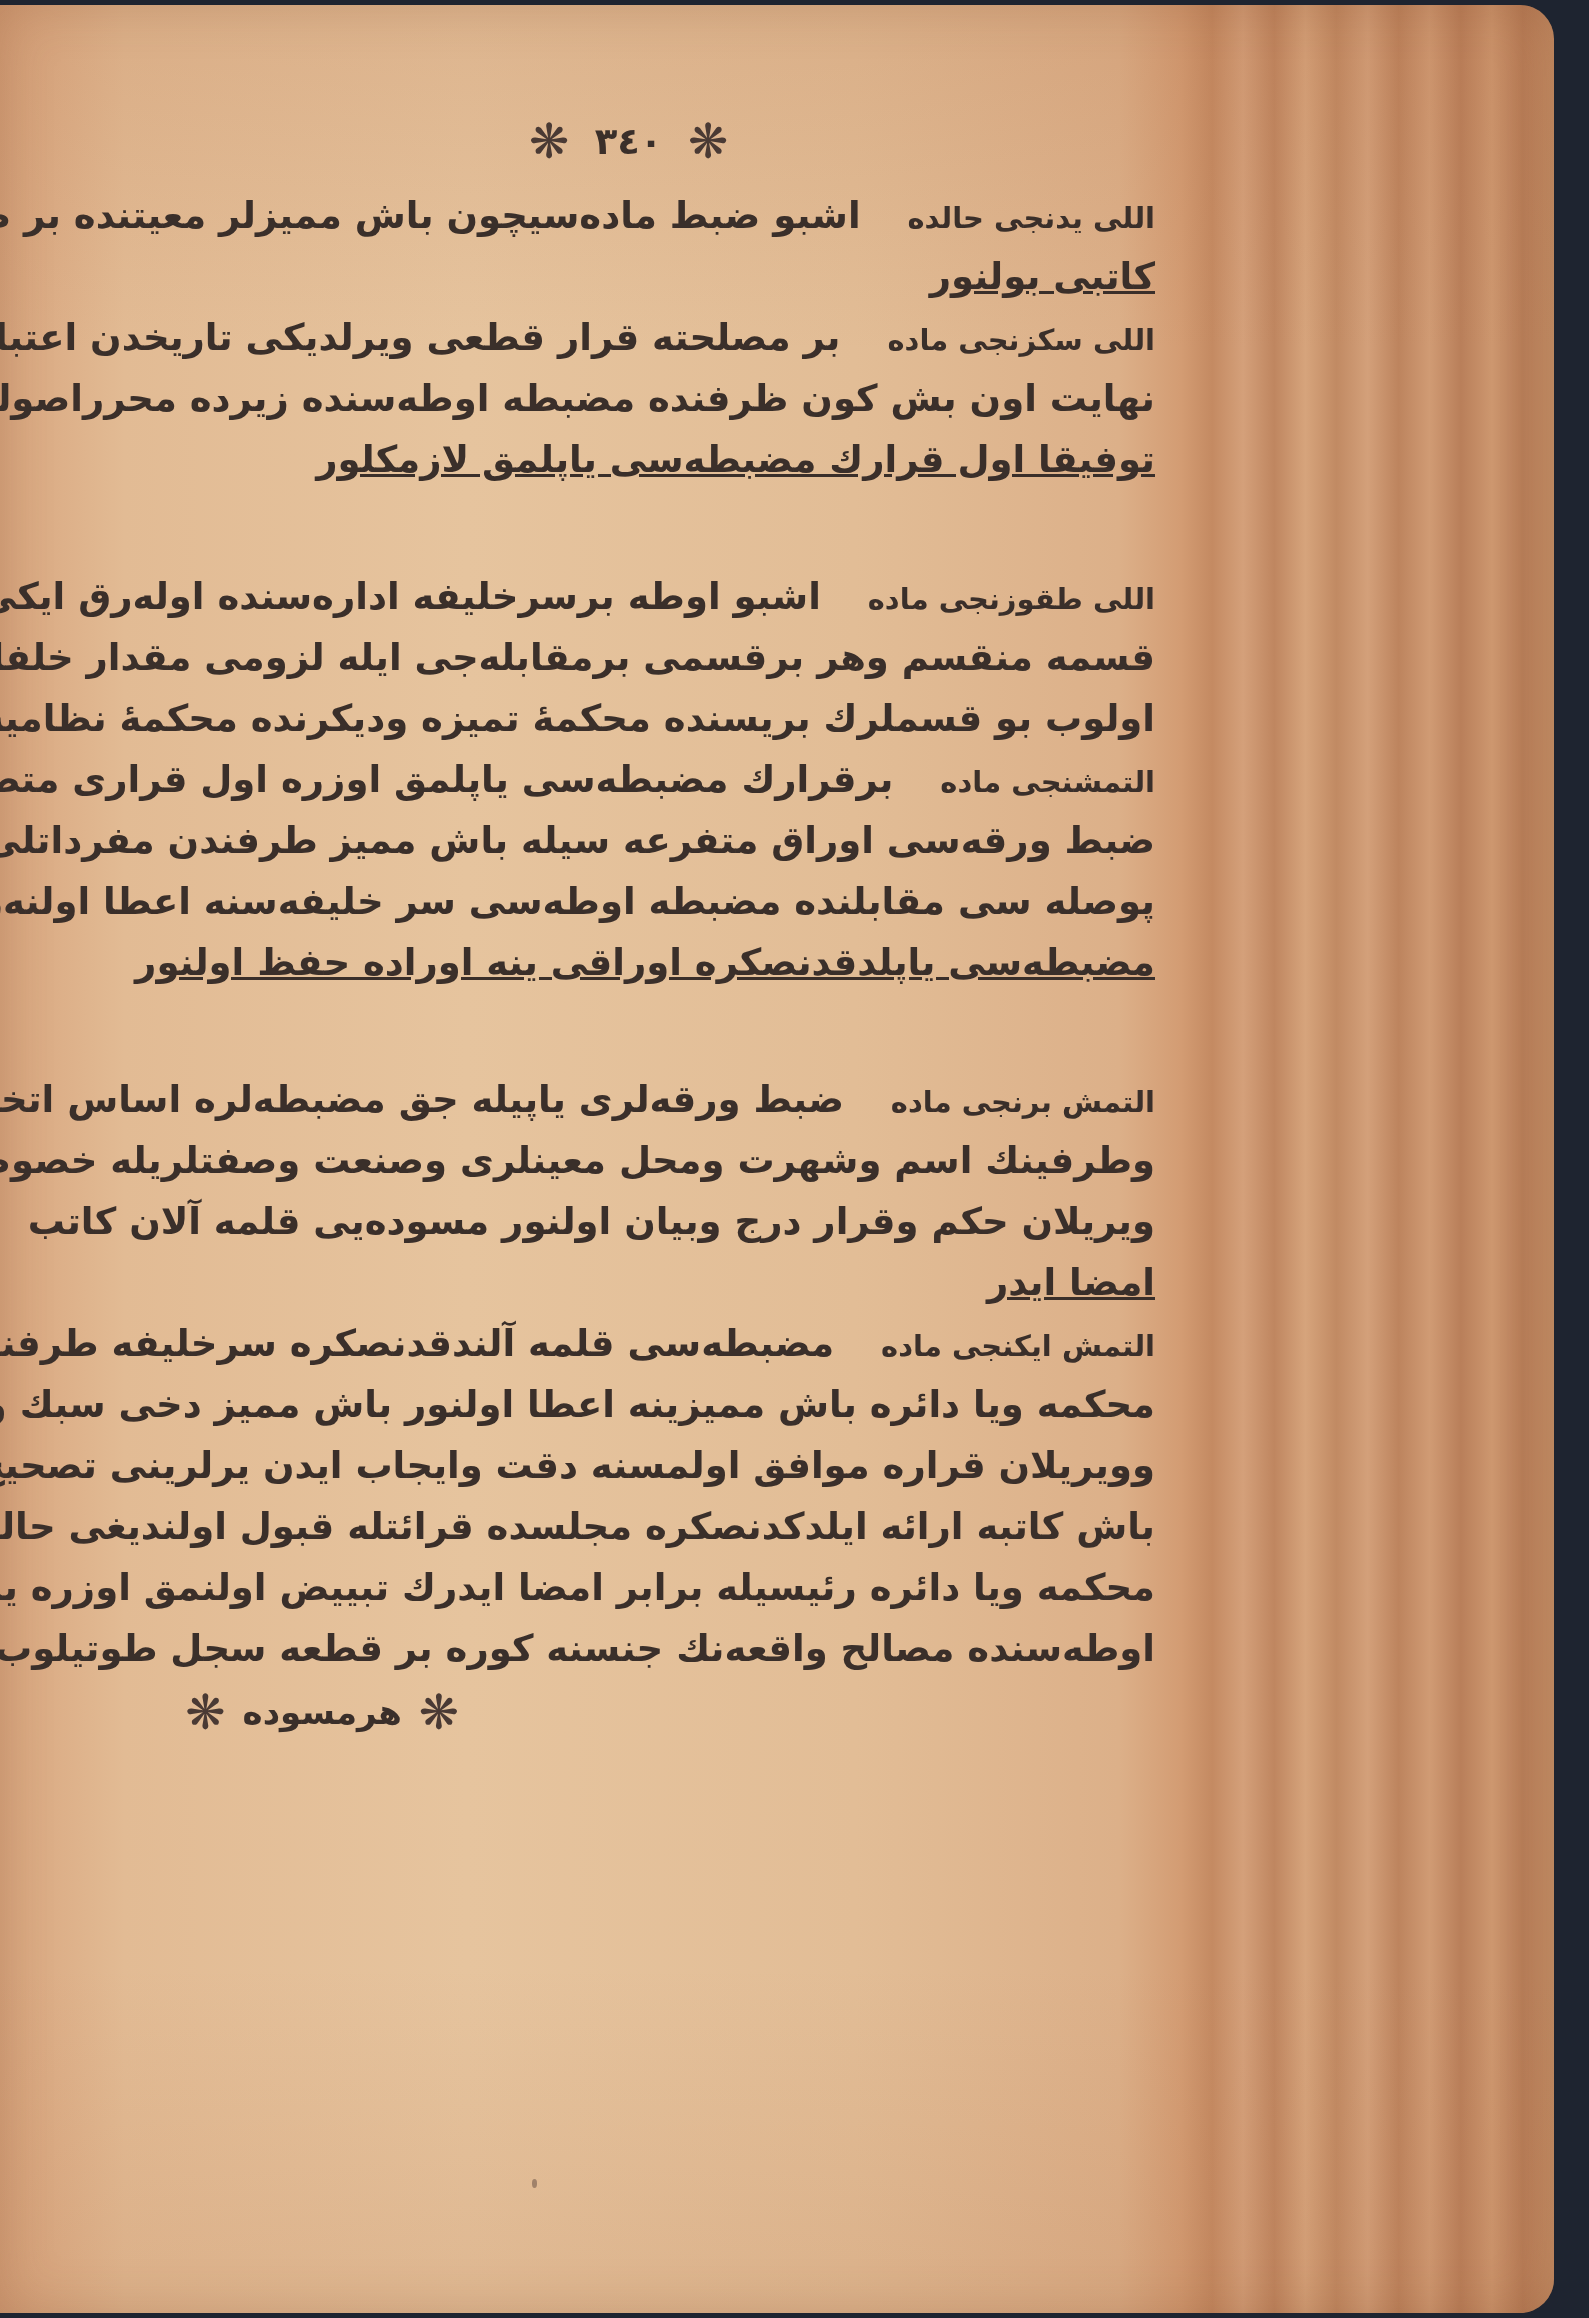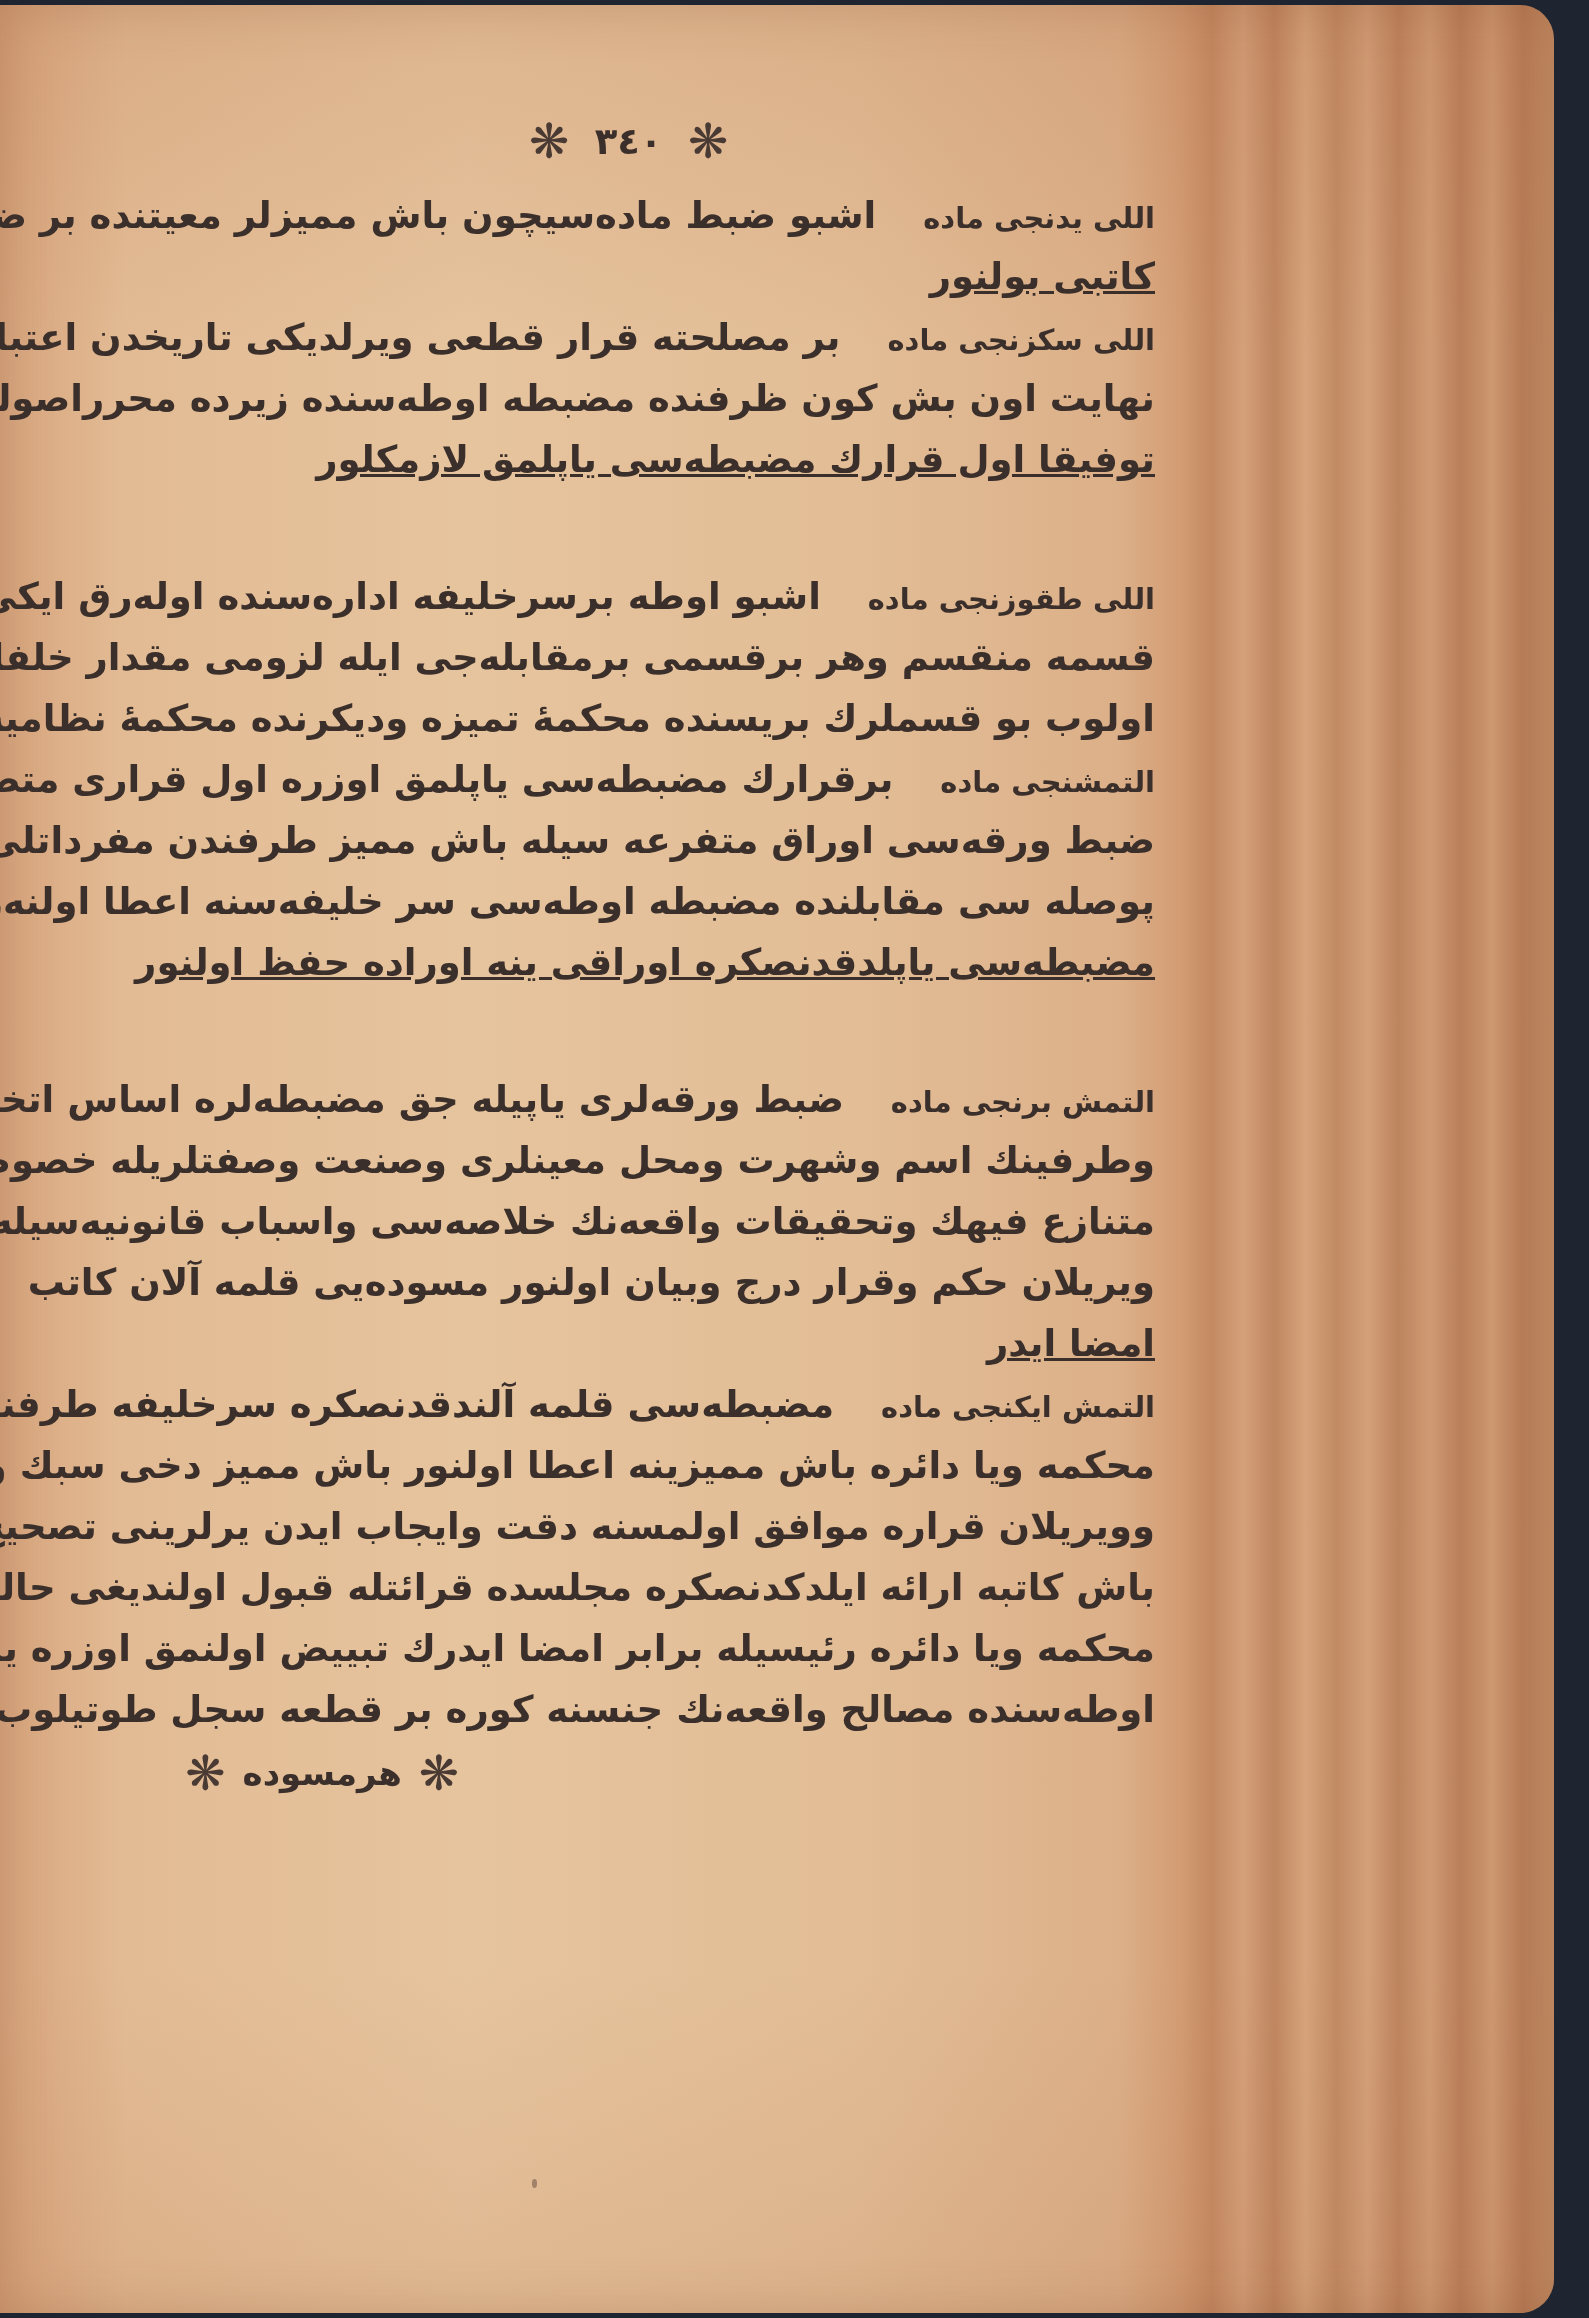--- a/index.html
+++ b/index.html
@@ -134,21 +134,21 @@
     <div class="text-block">
 
       <div class="page-number">
         <span class="ornament">❋</span>
         <span>٣٤٠</span>
         <span class="ornament">❋</span>
       </div>
 
       <div class="article">
         <div class="line">
-          <span class="article-heading">اللی يدنجی ماده</span>
+          <span class="article-heading">اللی يدنجی حالده</span>
           <span>اشبو ضبط ماده‌سیچون باش ممیزلر معیتنده بر ضبط</span>
         </div>
         <div class="line last">کاتبی بولنور</div>
       </div>
 
       <div class="article">
         <div class="line">
           <span class="article-heading">اللی سکزنجی ماده</span>
           <span>بر مصلحته قرار قطعی ویرلدیکی تاریخدن اعتبارا</span>
         </div>
@@ -174,21 +174,20 @@
         <div class="line">پوصله سی مقابلنده مضبطه اوطه‌سی سر خلیفه‌سنه اعطا اولنه‌رق</div>
         <div class="line last">مضبطه‌سی یاپلدقدنصکره اوراقی ینه اوراده حفظ اولنور</div>
       </div>
 
       <div class="article gap">
         <div class="line">
           <span class="article-heading">التمش برنجی ماده</span>
           <span>ضبط ورقه‌لری یاپیله جق مضبطه‌لره اساس اتخاذ</span>
         </div>
         <div class="line">وطرفینك اسم وشهرت ومحل معینلری وصنعت وصفتلریله خصوص</div>
-        <div class="line">متنازع فیهك وتحقیقات واقعه‌نك خلاصه‌سی واسباب قانونیه‌سیله</div>
         <div class="line">ویریلان حکم وقرار درج وبیان اولنور مسوده‌یی قلمه آلان کاتب</div>
         <div class="line last">امضا ایدر</div>
       </div>
 
       <div class="article">
         <div class="line">
           <span class="article-heading">التمش ایکنجی ماده</span>
           <span>مضبطه‌سی قلمه آلندقدنصکره سرخلیفه طرفندن</span>
         </div>
         <div class="line">محکمه ویا دائره باش ممیزینه اعطا اولنور باش ممیز دخی سبك وربطنه</div>

